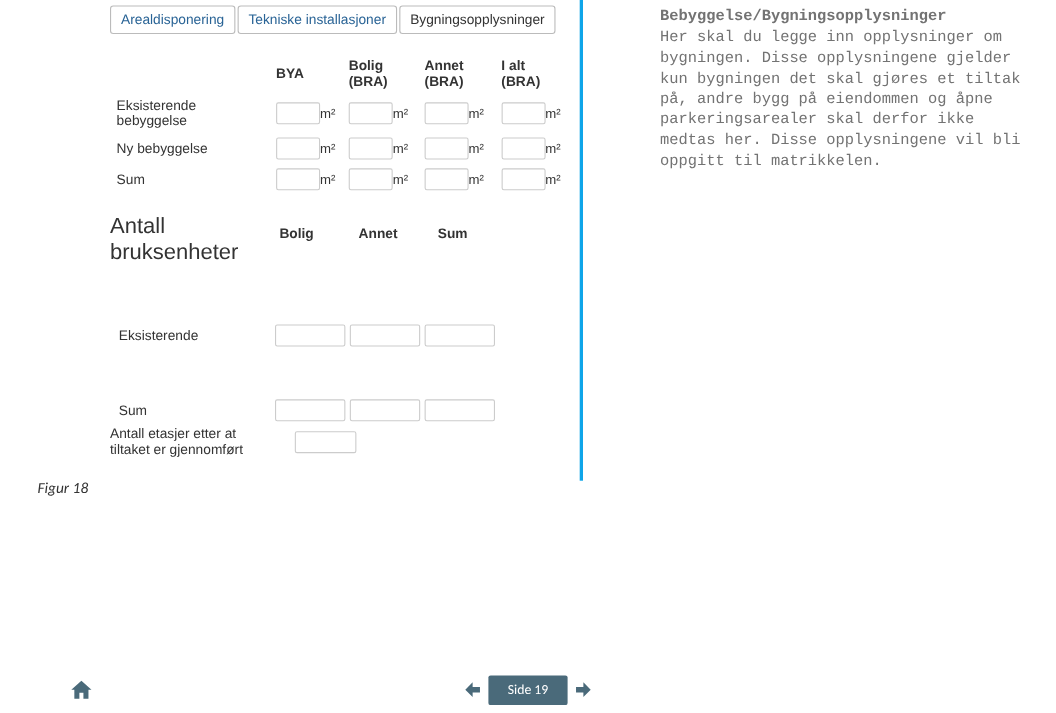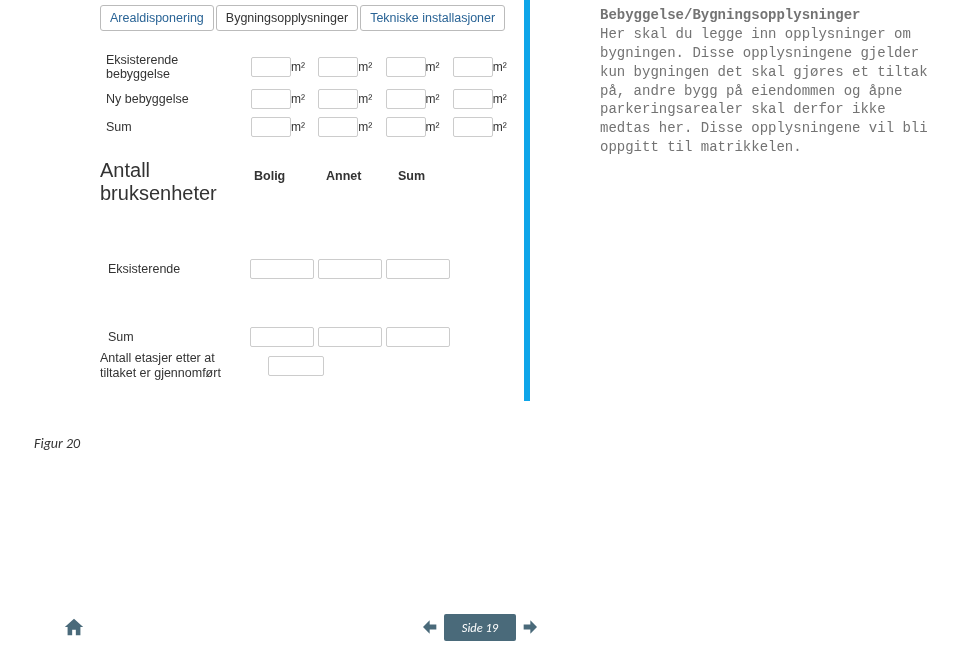--- a/index.html
+++ b/index.html
@@ -12,21 +12,21 @@
     color: #333;
     font-size: 13px;
   }
   .left-panel {
     position: absolute;
     left: 90px;
     top: 0;
     width: 440px;
     background: #fff;
     padding: 5px 10px 20px 10px;
-    border-right: 6px solid #0ea5e9;
+    border-right: 3px solid #0ea5e9;
   }
   .tabs {
     display: flex;
     gap: 2px;
     margin-bottom: 18px;
   }
   .tab {
     border: 1px solid #bbb;
     border-radius: 3px;
     padding: 5px 9px;
@@ -136,21 +136,20 @@
   }
   .footer {
     position: absolute;
     left: 0;
     bottom: 6px;
     width: 960px;
     display: flex;
     align-items: flex-end;
     justify-content: center;
     gap: 0;
-    font-style: italic;
   }
   .footer-inner {
     display: flex;
     align-items: center;
     gap: 0;
   }
   .arrow-btn {
     width: 32px;
     height: 30px;
     display: flex;
@@ -182,26 +181,33 @@
   }
   svg { display: block; }
 </style>
 </head>
 <body>
 
 <div class="left-panel">
 
   <div class="tabs">
     <div class="tab link">Arealdisponering</div>
+    <div class="tab link">Tekniske installasjoner</div>
     <div class="tab">Bygningsopplysninger</div>
-    <div class="tab link">Tekniske installasjoner</div>
   </div>
 
   <table class="areal-table">
     <tbody>
+        <tr>
+      <th></th>
+      <th>BYA</th>
+      <th>Bolig (BRA)</th>
+      <th>Annet (BRA)</th>
+      <th>I alt (BRA)</th>
+    </tr>
     <tr>
       <td class="row-label">Eksisterende bebyggelse</td>
       <td>
             <span class="input-cell">
               <input class="small-input" style="">
               <span class="unit">m²</span>
             </span>
           </td>
       <td>
             <span class="input-cell">
@@ -303,21 +309,21 @@
     <input class="bruks-input" style="width: 56px;">
   </div>
 
 </div>
 
 <div class="right-panel">
   <div class="rtitle">Bebyggelse/Bygningsopplysninger</div>
   <div>Her skal du legge inn opplysninger om bygningen. Disse opplysningene gjelder kun bygningen det skal gjøres et tiltak på, andre bygg på eiendommen og åpne parkeringsarealer skal derfor ikke medtas her. Disse opplysningene vil bli oppgitt til matrikkelen.</div>
 </div>
 
-<div class="figure-caption">Figur 20</div>
+<div class="figure-caption">Figur 18</div>
 
 <div class="home-btn">
   <span>
     <svg width="22" height="22" viewBox="0 0 24 24" fill="#4a6a7a">
         <path d="M12 3l10 9h-3v9h-5v-6h-4v6H5v-9H2z"></path>
       </svg>
   </span>
 </div>
 
 <div class="footer">

